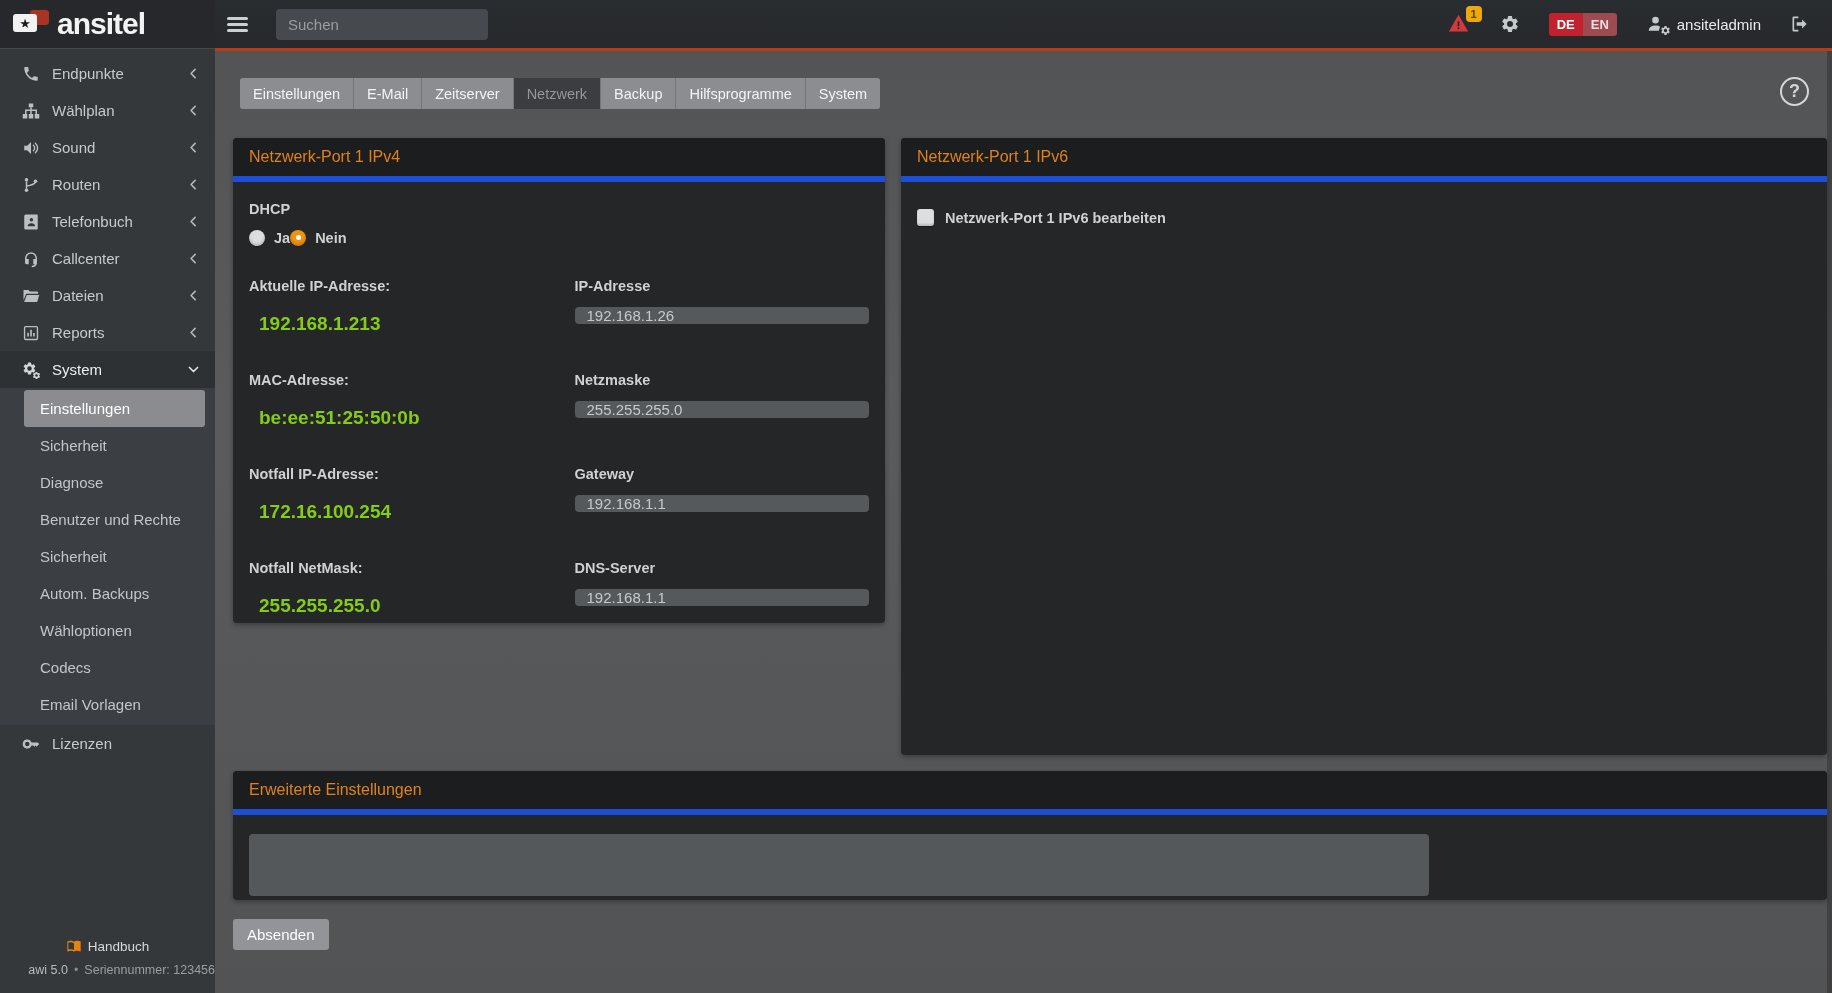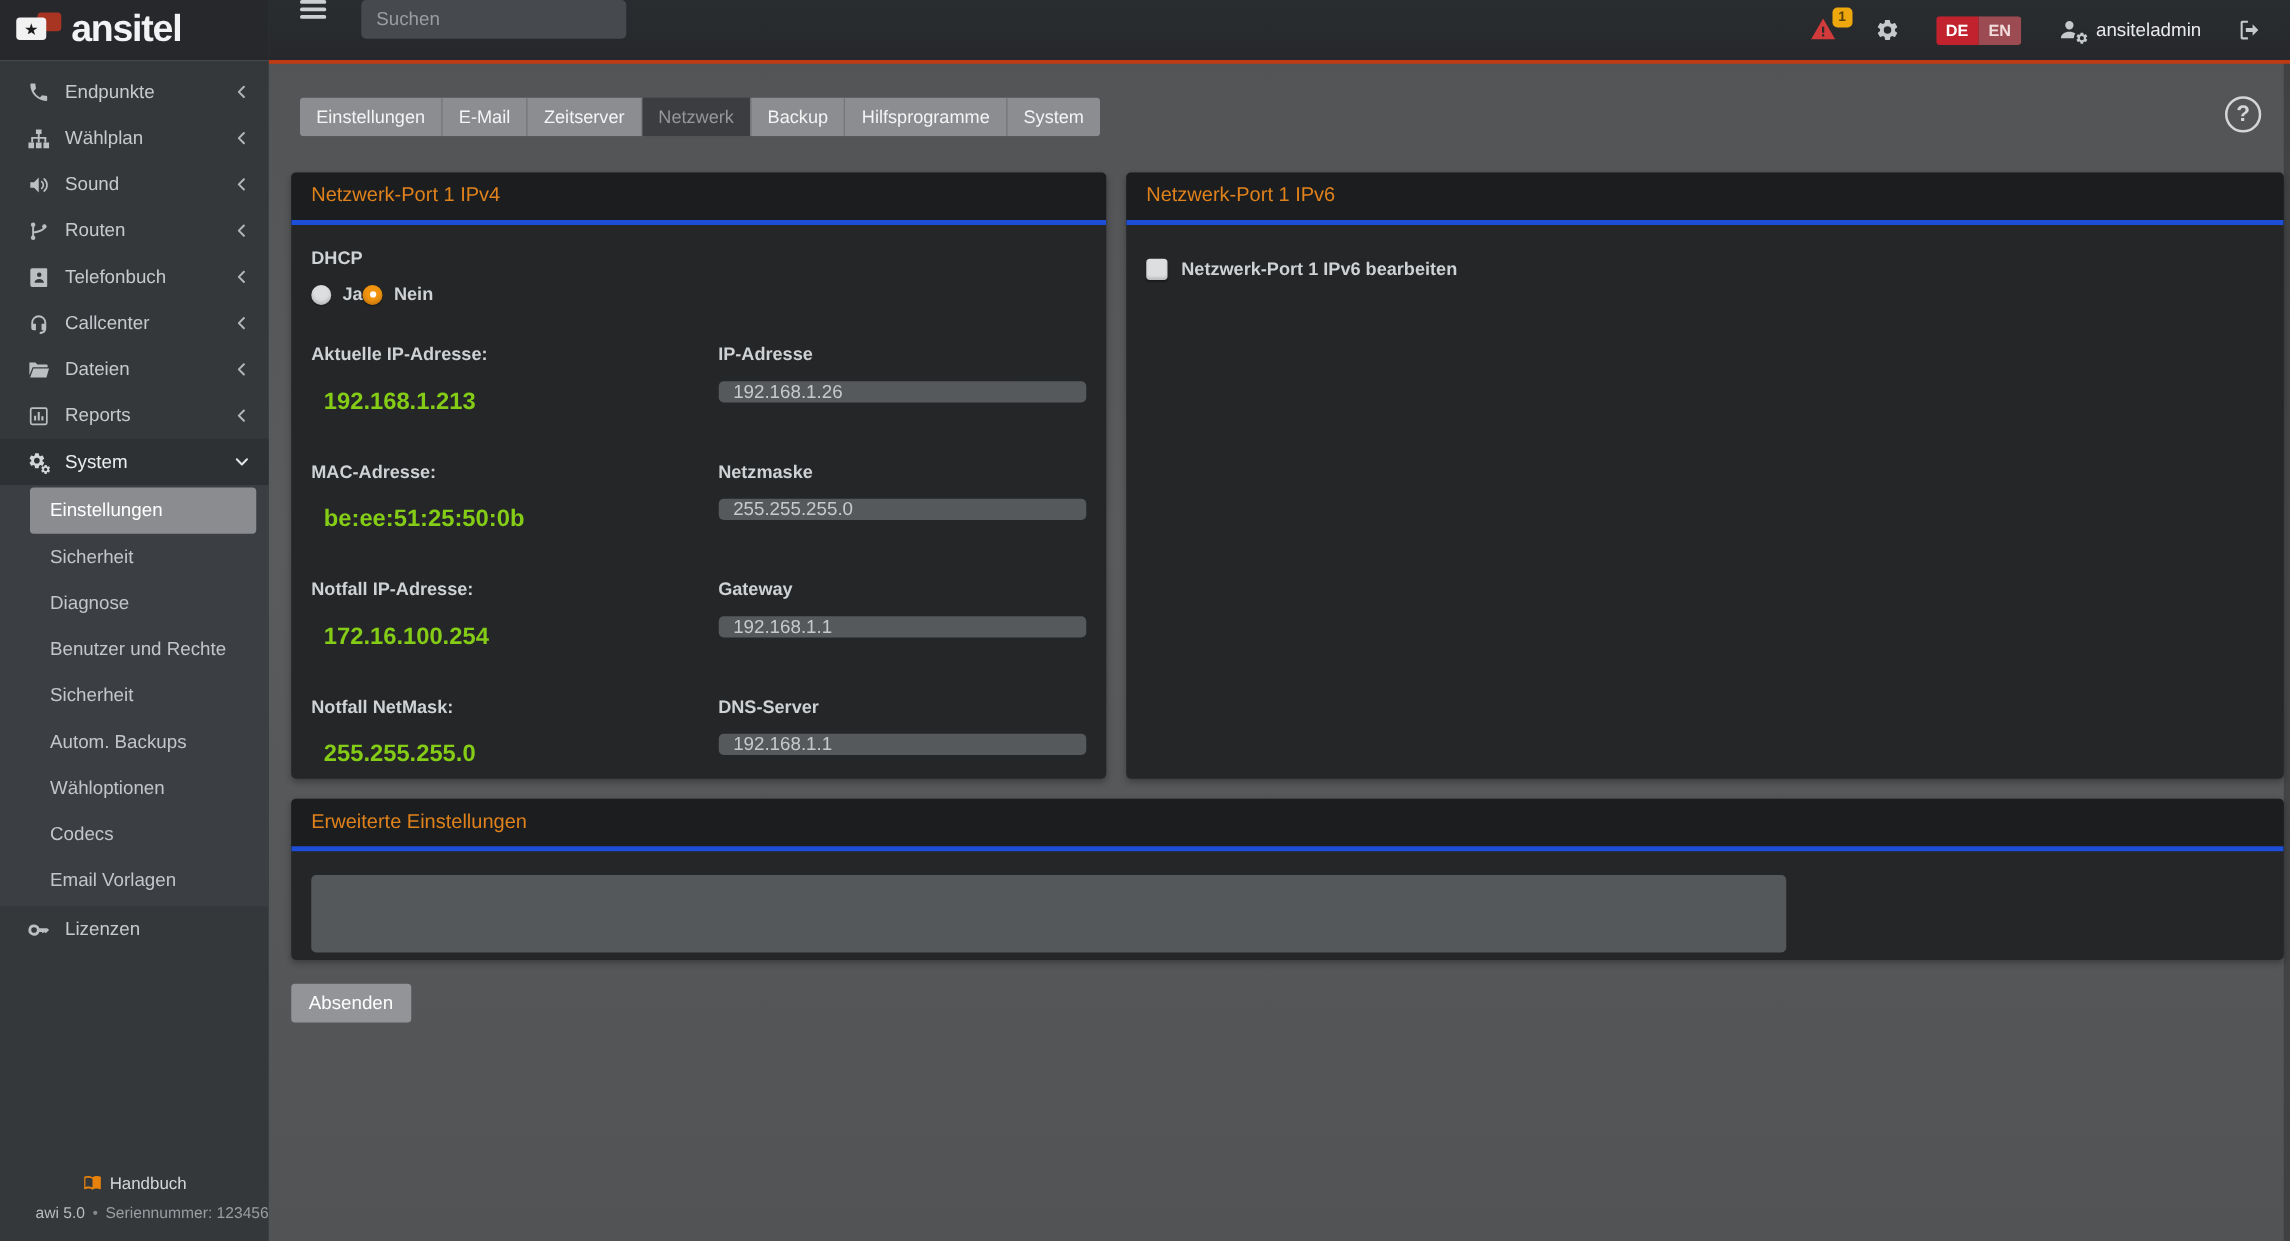--- a/index.html
+++ b/index.html
@@ -31,22 +31,22 @@
   .smi.active{background:#8a8c8f;color:#ffffff;border-radius:3px;margin:0 10px 0 24px;padding-left:16px;}
 
   .sidebar-footer{flex:0 0 auto;text-align:center;padding-bottom:16px;}
   .handbuch{display:inline-flex;align-items:center;gap:6px;color:#d6d7d8;font-size:13.5px;cursor:pointer;margin-bottom:9px;}
   .handbuch .ic{width:16px;height:16px;color:#e8820d;}
   .version{font-size:12.5px;color:#9b9ea1;text-align:right;}
   .version .v{color:#b9bcbe;}
   .version .dot{margin:0 6px;color:#85888b;}
 
   
-  .topbar{position:absolute;left:215px;top:0;right:0;height:48px;background:linear-gradient(#2a2d30,#26282b);
-          display:flex;padding:0 22px 0 25px;box-sizing:border-box;z-index:4;}
+  .topbar{position:absolute;left:202px;top:0;right:0;height:48px;background:linear-gradient(#2a2d30,#26282b);
+          display:flex;align-items:center;padding:0 22px 0 25px;box-sizing:border-box;z-index:4;}
   .orange-line{position:absolute;left:215px;right:0;top:48px;height:3px;background:#bf3a12;z-index:4;}
   .hamburger{width:21px;height:15px;display:flex;flex-direction:column;justify-content:space-between;cursor:pointer;}
   .hamburger span{display:block;height:3px;border-radius:1.5px;background:#cdd0d2;}
   .search{margin-left:28px;width:212px;height:31px;background:#46494d;border:none;border-radius:4px;
           color:#d3d6d8;font-size:15px;padding:0 12px;box-sizing:border-box;font-family:inherit;}
   .search::placeholder{color:#9b9ea1;}
   .topbar-right{margin-left:auto;display:flex;align-items:center;gap:29px;}
   .alert{position:relative;cursor:pointer;width:24px;height:22px;}
   .alert .ic{width:23px;height:21px;color:#d23b3b;}
   .badge{position:absolute;top:-7px;right:-11px;background:#eea70d;color:#5a4206;font-size:11px;font-weight:bold;
@@ -67,24 +67,24 @@
   .tabs{display:inline-flex;margin-left:7px;border-radius:3px;overflow:hidden;}
   .tab{background:#8b8d90;color:#f4f4f5;font-size:14.5px;padding:7.5px 13px;border-right:1px solid #747679;cursor:pointer;}
   .tab:last-child{border-right:none;}
   .tab.active{background:#3b3d40;color:#949699;}
   .help{position:absolute;top:26px;right:23px;width:25px;height:25px;border:2.5px solid #d4d6d8;border-radius:50%;
         color:#d4d6d8;font-weight:bold;font-size:18px;display:flex;align-items:center;justify-content:center;cursor:pointer;}
 
   .panels{display:flex;gap:16px;margin-top:29px;}
   .panel{background:#242628;border-radius:4px;box-shadow:0 2px 5px rgba(0,0,0,.3);overflow:hidden;box-sizing:border-box;}
   .panel-h{height:38px;line-height:38px;background:#1b1d1f;color:#e0821c;font-size:16px;padding:0 16px;
-           border-bottom:4px solid #1d4ed8;}
+           border-bottom:6px solid #1d4ed8;}
   .panel-b{padding:19px 16px;}
   .p-ipv4{flex:0 0 652px;height:485px;}
-  .p-ipv6{flex:1 1 auto;height:485px;}
+  .p-ipv6{flex:1 1 auto;height:617px;}
 
   .lbl-b{font-weight:bold;color:#cfd2d4;font-size:14.5px;}
   .radio-row{display:flex;margin-top:13px;margin-bottom:32px;}
   .radio{display:flex;align-items:center;gap:9px;font-weight:bold;color:#cfd2d4;font-size:14.5px;cursor:pointer;}
   .rdot{width:16px;height:16px;border-radius:50%;background:#dcdee0;flex:0 0 16px;position:relative;
         box-shadow:inset 0 -2px 3px rgba(0,0,0,.18), 0 1px 1px rgba(0,0,0,.3);}
   .rdot.on{background:#f0930f;}
   .rdot.on::after{content:"";position:absolute;left:5.5px;top:5px;width:5px;height:5px;border-radius:50%;background:#fff;}
   .form-grid{display:grid;grid-template-columns:1fr 1fr;column-gap:14px;row-gap:24px;gap:31px;}
   .fcell .lbl-b{display:block;margin-bottom:13px;}

